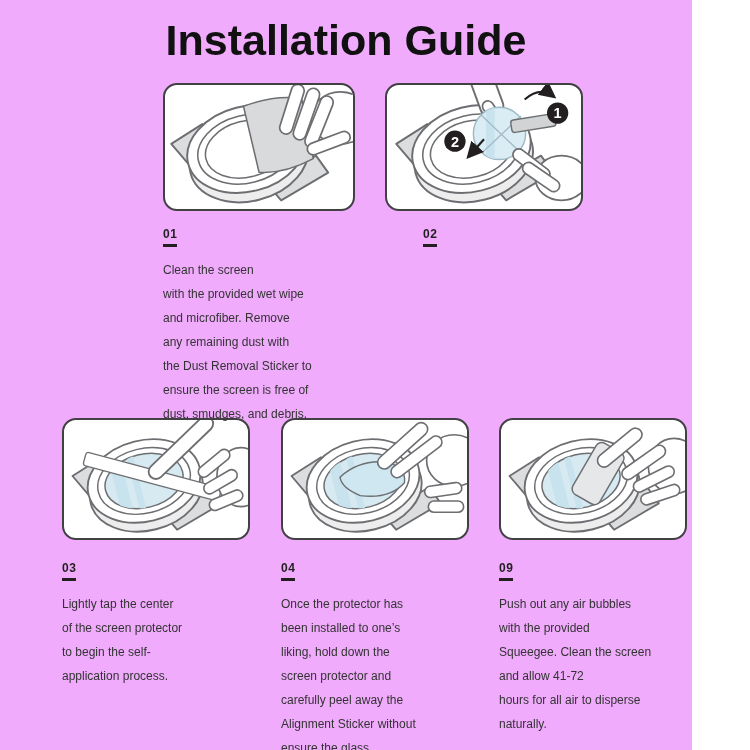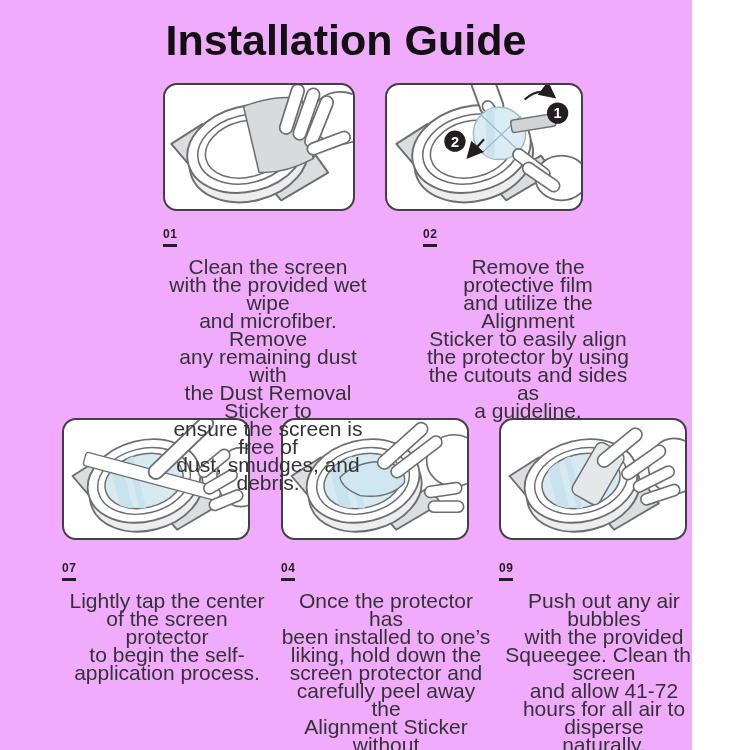--- a/index.html
+++ b/index.html
@@ -26,23 +26,22 @@
   .s1{left:163px;top:224px;}
   .s2{left:383px;top:224px;margin-left:40px;}
   .s3{left:62px; top:558px;}
   .s4{left:281px;top:558px;}
   .s5{left:499px;top:558px;}
   .num{
     display:inline-block;font-size:12px;font-weight:700;color:#231f20;
     letter-spacing:0.5px;padding-bottom:3px;border-bottom:3px solid #231f20;
   }
   .desc{
-    margin:11px 0 0 0;font-size:21px;line-height:18px;color:#333333;
+    margin:11px 0 0 0;font-size:12px;line-height:24px;color:#333333;
     white-space:pre-line;
-    text-align:center;
   }
   
   .fo{stroke:#6d6e71;fill:none;stroke-linecap:round;}
   .fi{stroke:#ffffff;fill:none;stroke-linecap:round;}
   .hand{fill:#ffffff;stroke:#6d6e71;stroke-width:1.8;}
   .arrow{stroke:#231f20;stroke-width:2.2;fill:none;}
   .badge-dot{fill:#231f20;}
   .badge-txt{
     font-family:"Liberation Sans","DejaVu Sans",sans-serif;
     font-size:15px;font-weight:700;fill:#ffffff;text-anchor:middle;
@@ -200,30 +199,24 @@
 with the provided wet wipe
 and microfiber. Remove
 any remaining dust with
 the Dust Removal Sticker to
 ensure the screen is free of
 dust, smudges, and debris.</p>
   </div>
 
   <div class="step s2">
     <span class="num">02</span>
-    <p class="desc">Remove the protective film
-and utilize the Alignment
-Sticker to easily align
-the protector by using
-the cutouts and sides as
-a guideline.</p>
   </div>
 
   <div class="step s3">
-    <span class="num">07</span>
+    <span class="num">03</span>
     <p class="desc">Lightly tap the center
 of the screen protector
 to begin the self-
 application process.</p>
   </div>
 
   <div class="step s4">
     <span class="num">04</span>
     <p class="desc">Once the protector has
 been installed to one’s

